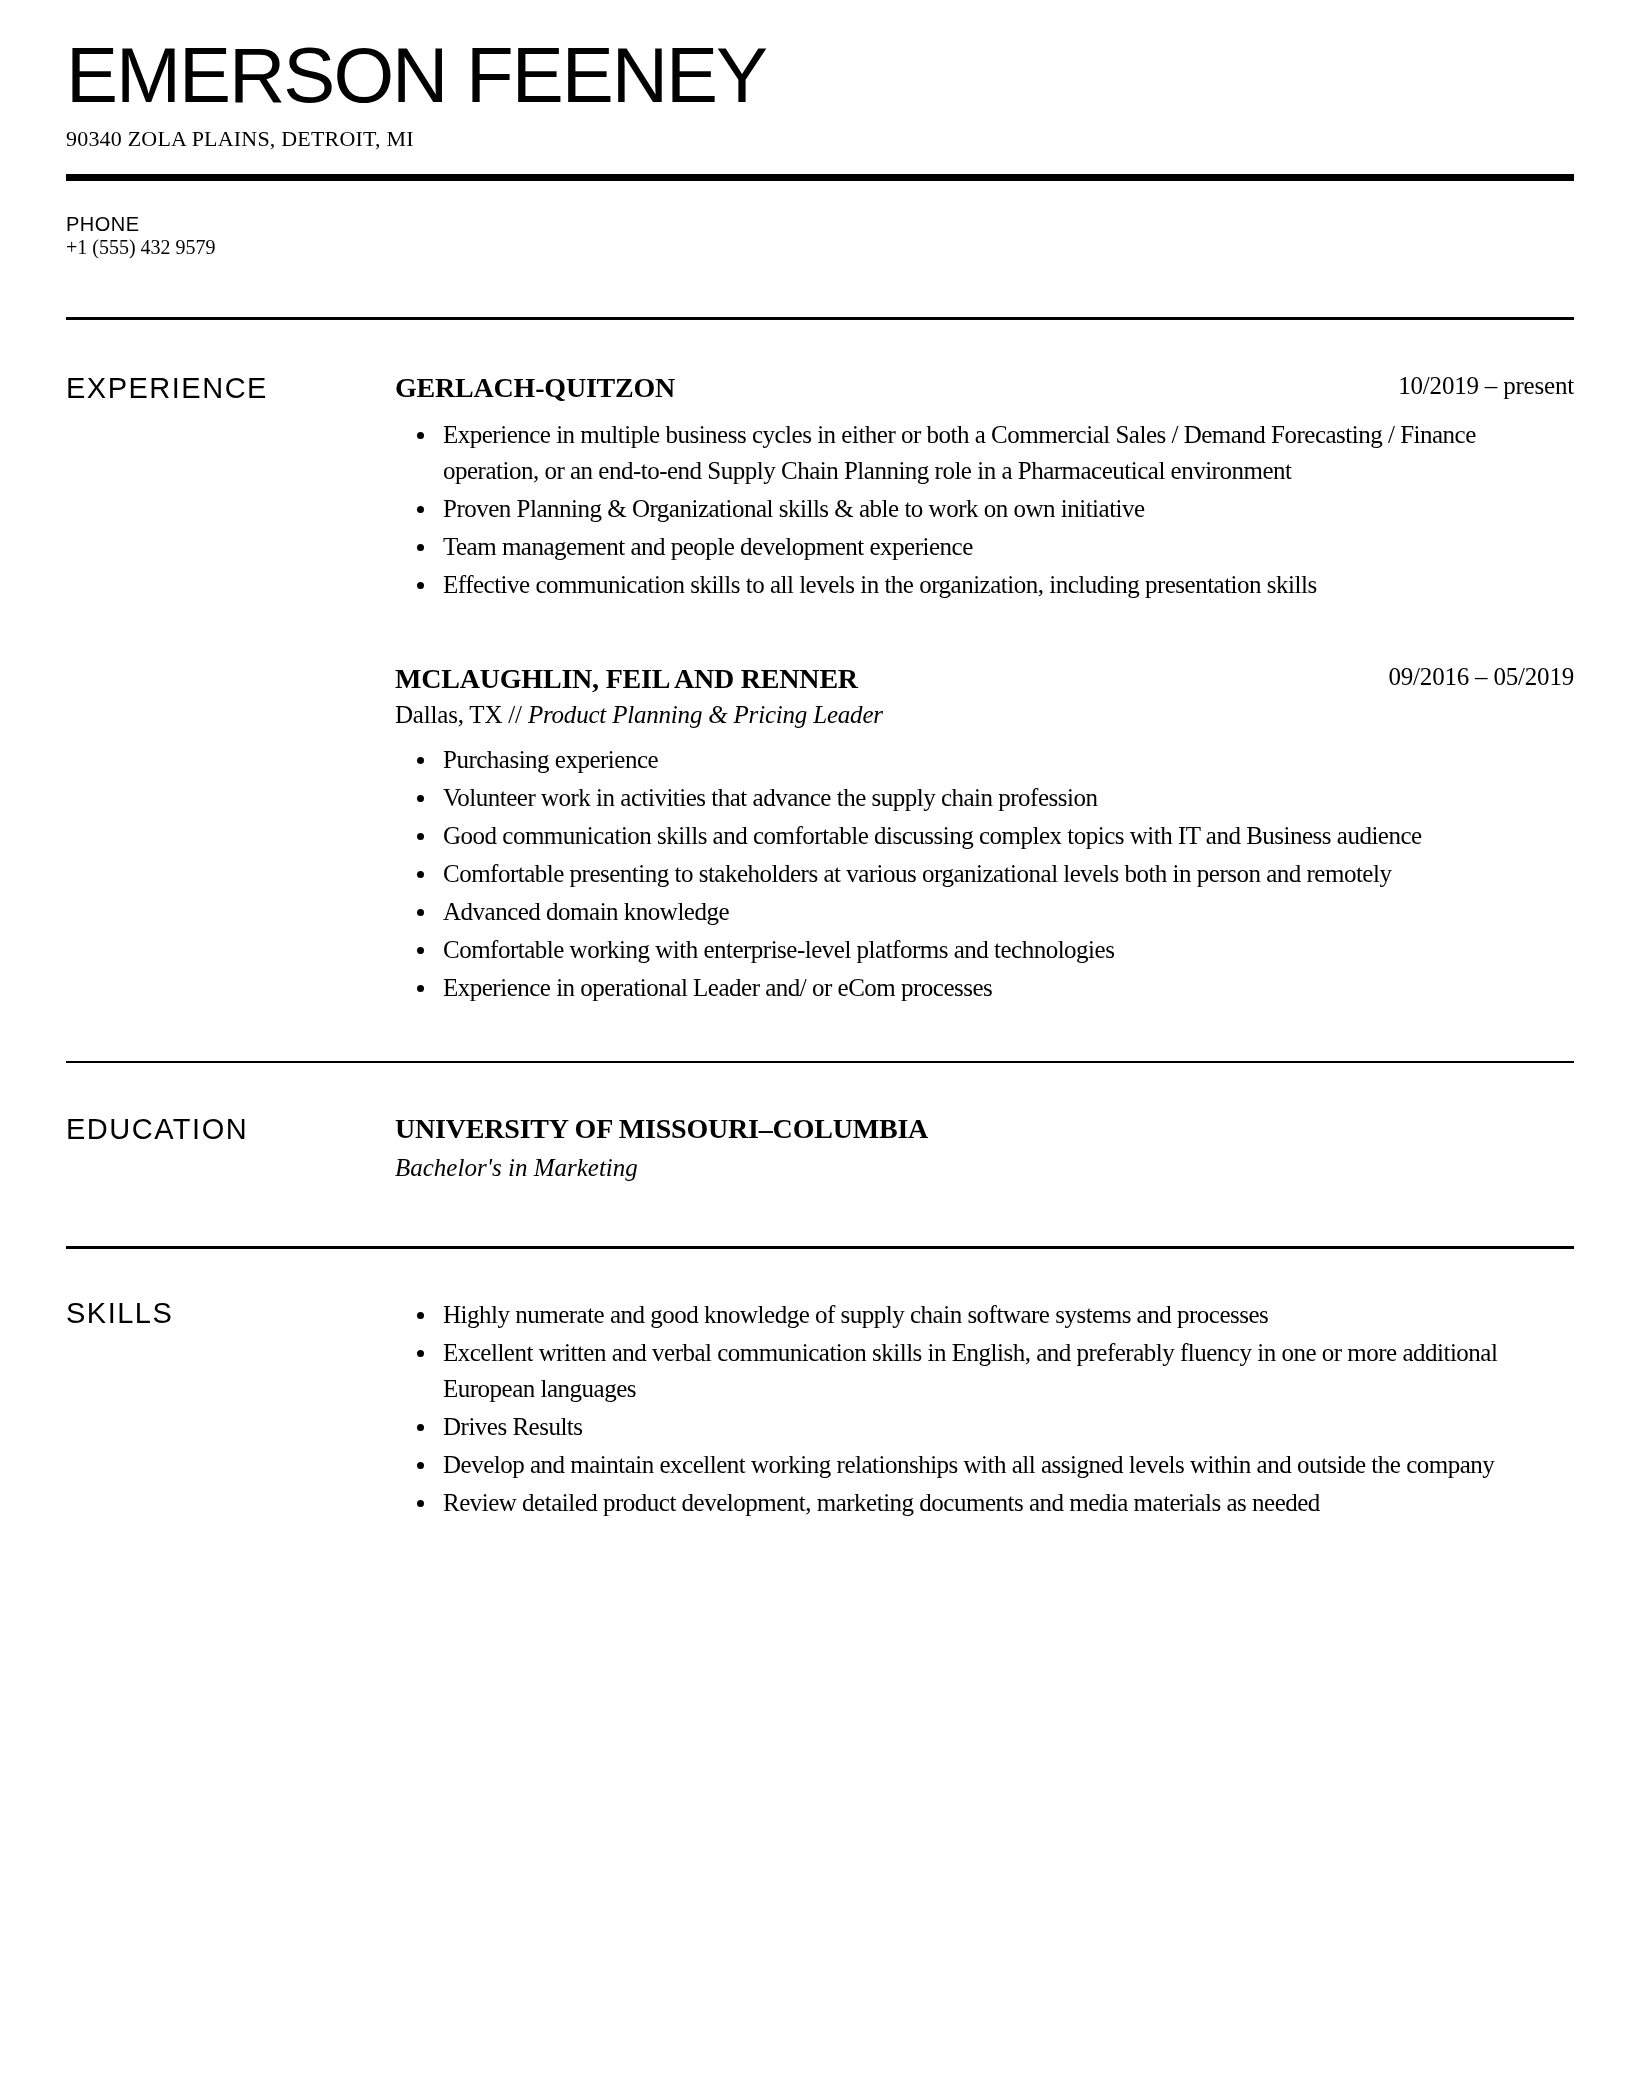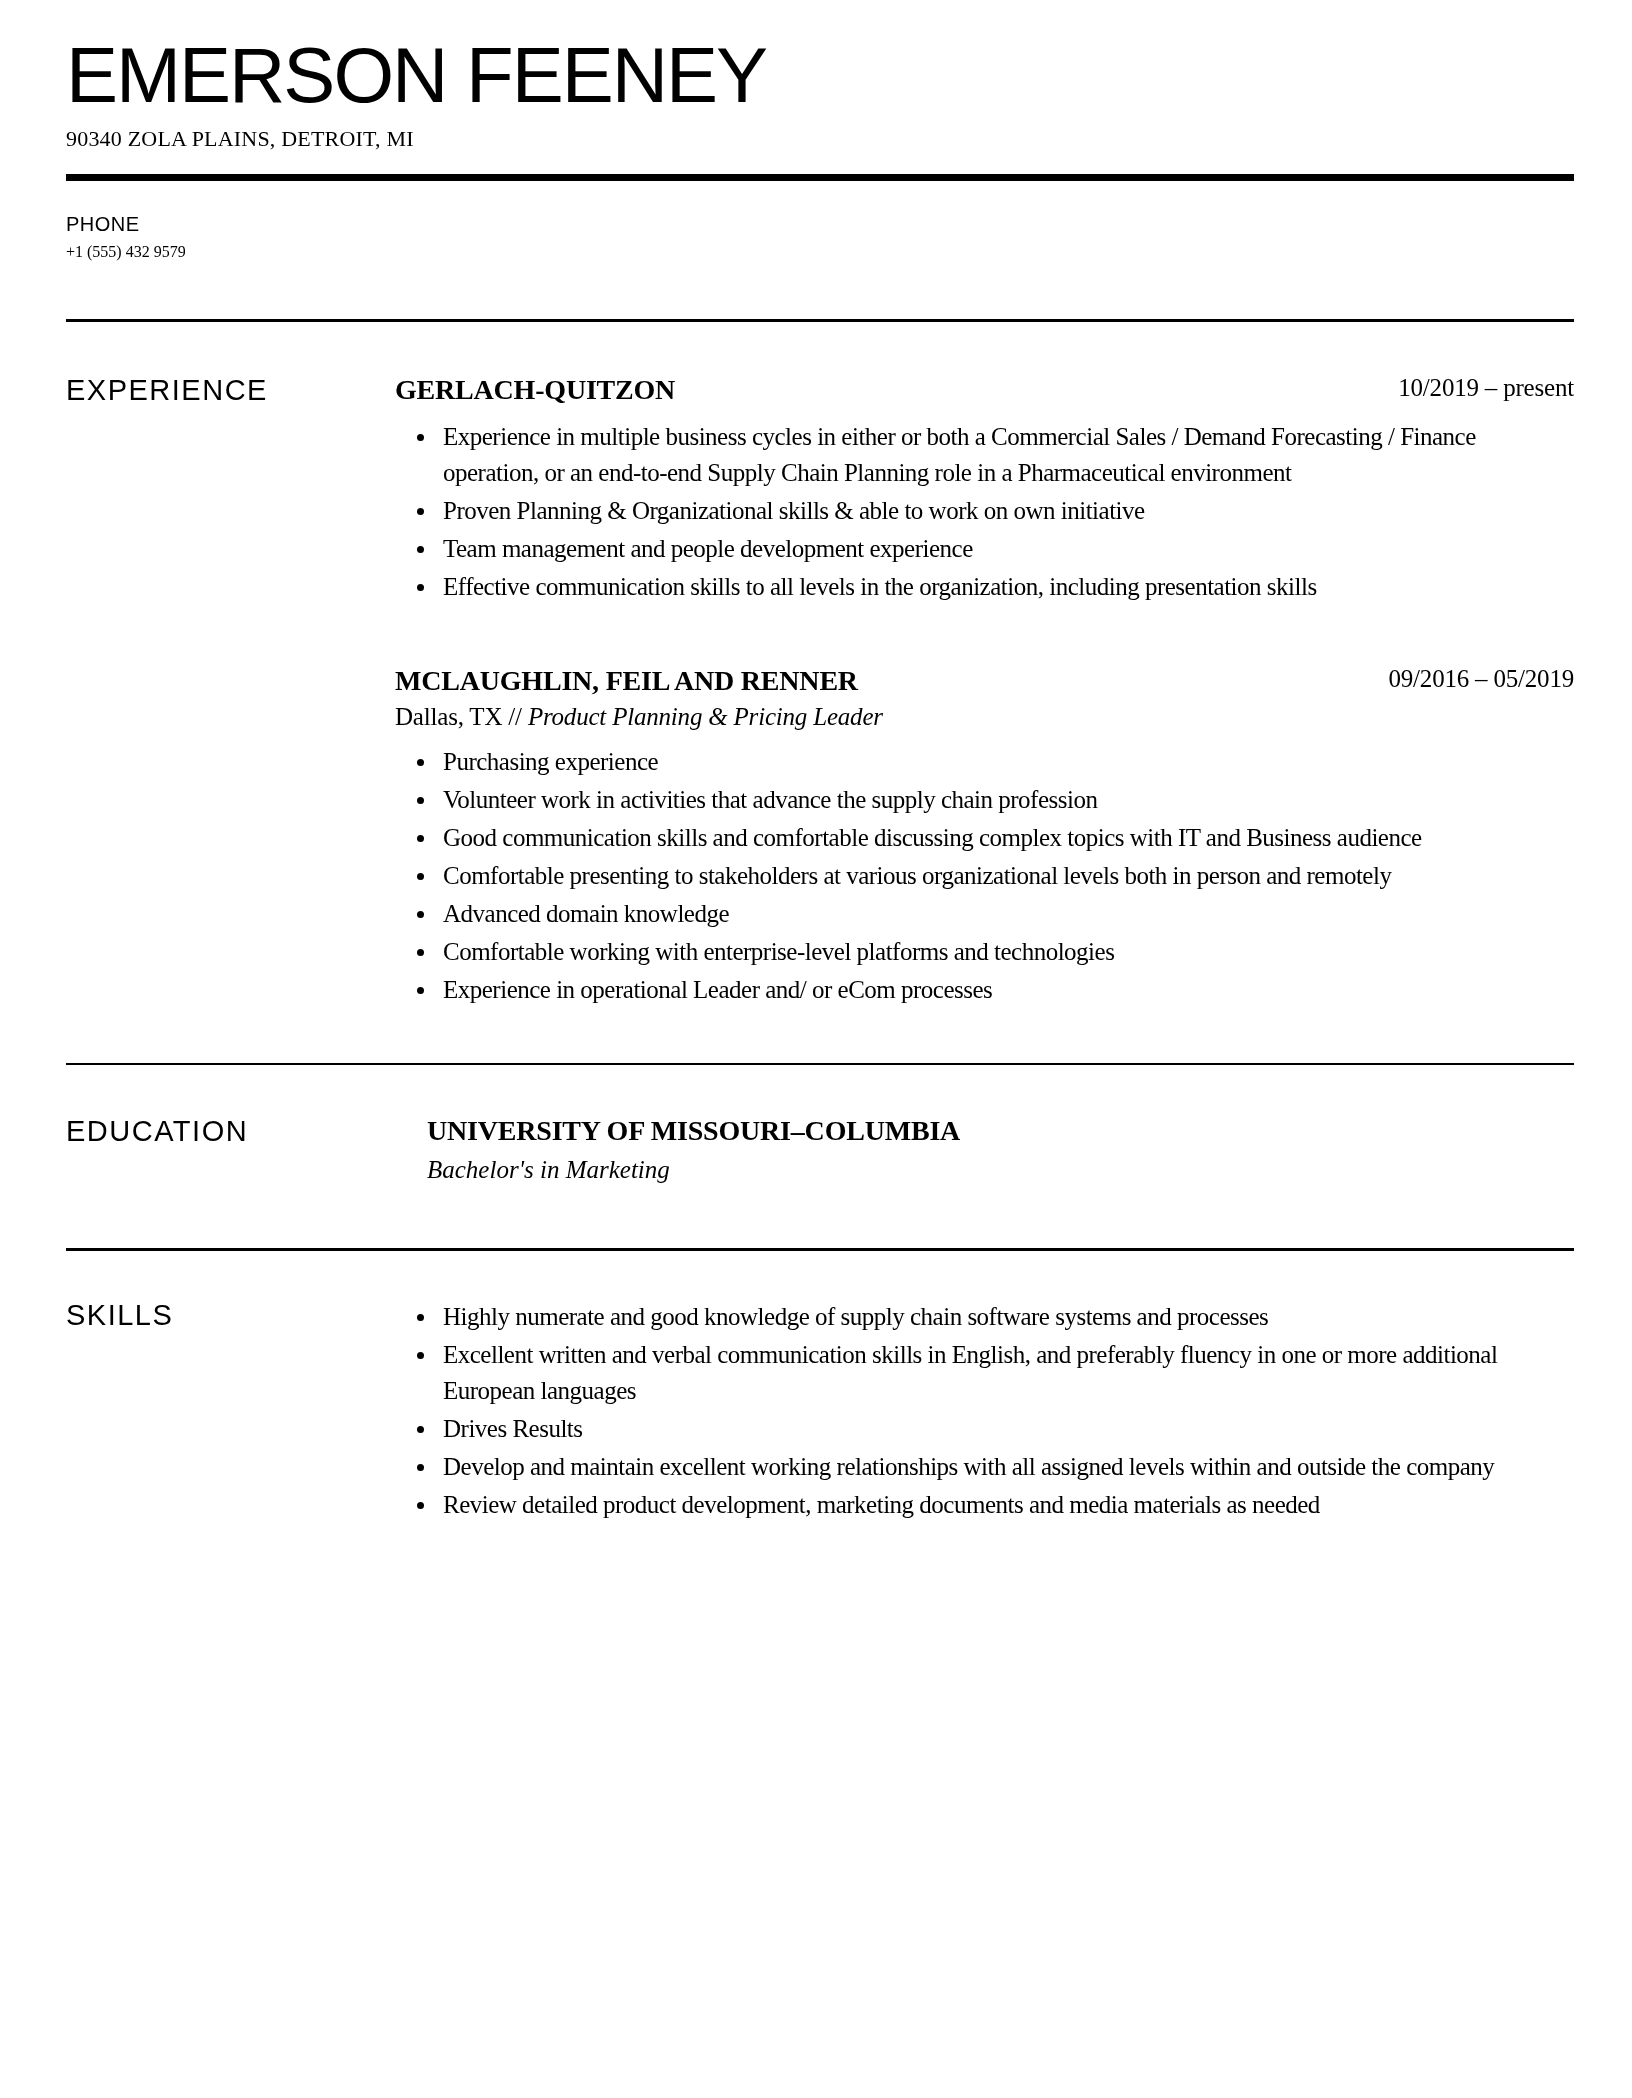--- a/index.html
+++ b/index.html
@@ -38,37 +38,36 @@
   }
 
   
   .contact { margin-top: 32px; }
   .contact-label {
     font-family: "Liberation Sans", sans-serif;
     font-size: 20px;
     letter-spacing: 0.5px;
   }
   .contact-value {
-    font-size: 16px;
-    margin-top: 7px;
+    font-size: 20px;
   }
   .rule-thin {
     height: 2.5px;
     background: #000;
     border: none;
   }
   .rule-after-contact { margin-top: 58px; }
 
   
   .section {
     display: flex;
     align-items: flex-start;
   }
   .section-experience { margin-top: 52px; }
-  .section-education  { margin-top: 50px; gap: 32px; }
+  .section-education  { margin-top: 50px; }
   .section-skills     { margin-top: 48px; }
   .section-label {
     font-family: "Liberation Sans", sans-serif;
     font-size: 29px;
     letter-spacing: 1.5px;
     width: 329px;
     flex: 0 0 329px;
     line-height: 32px;
   }
   .section-body { flex: 1 1 auto; min-width: 0; }

